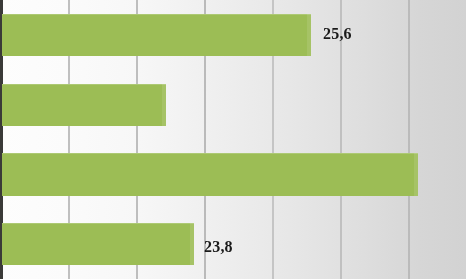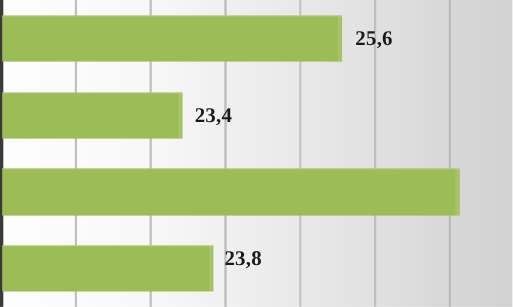--- a/index.html
+++ b/index.html
@@ -67,21 +67,21 @@
     bottom: 0;
     right: 0;
     width: 4px;
     background: rgba(255,255,255,0.10);
   }
 
   
   .bar-label {
     position: absolute;
     font-weight: bold;
-    font-size: 19px;
+    font-size: 16px;
     line-height: 1;
     color: #1a1a1a;
     white-space: nowrap;
     letter-spacing: 0.2px;
   }
 </style>
 </head>
 <body>
 
 <div id="chart-root">
@@ -104,17 +104,16 @@
       <span class="bar-end-hi"></span>
     </div>
     <div class="bar" style="top:153px;height:43px;width:416px">
       <span class="bar-end-hi"></span>
     </div>
     <div class="bar" style="top:223px;height:42px;width:192px">
       <span class="bar-end-hi"></span>
     </div>
 
     <div class="bar-label" style="left:323px;top:26px">25,6</div>
-    <div class="bar-label" style="left:177px;top:96px">23,4</div>
-    <div class="bar-label" style="left:204px;top:226px">23,8</div>
+    <div class="bar-label" style="left:204px;top:239px">23,8</div>
 
   </div>
 </div>
 
 </body></html>

